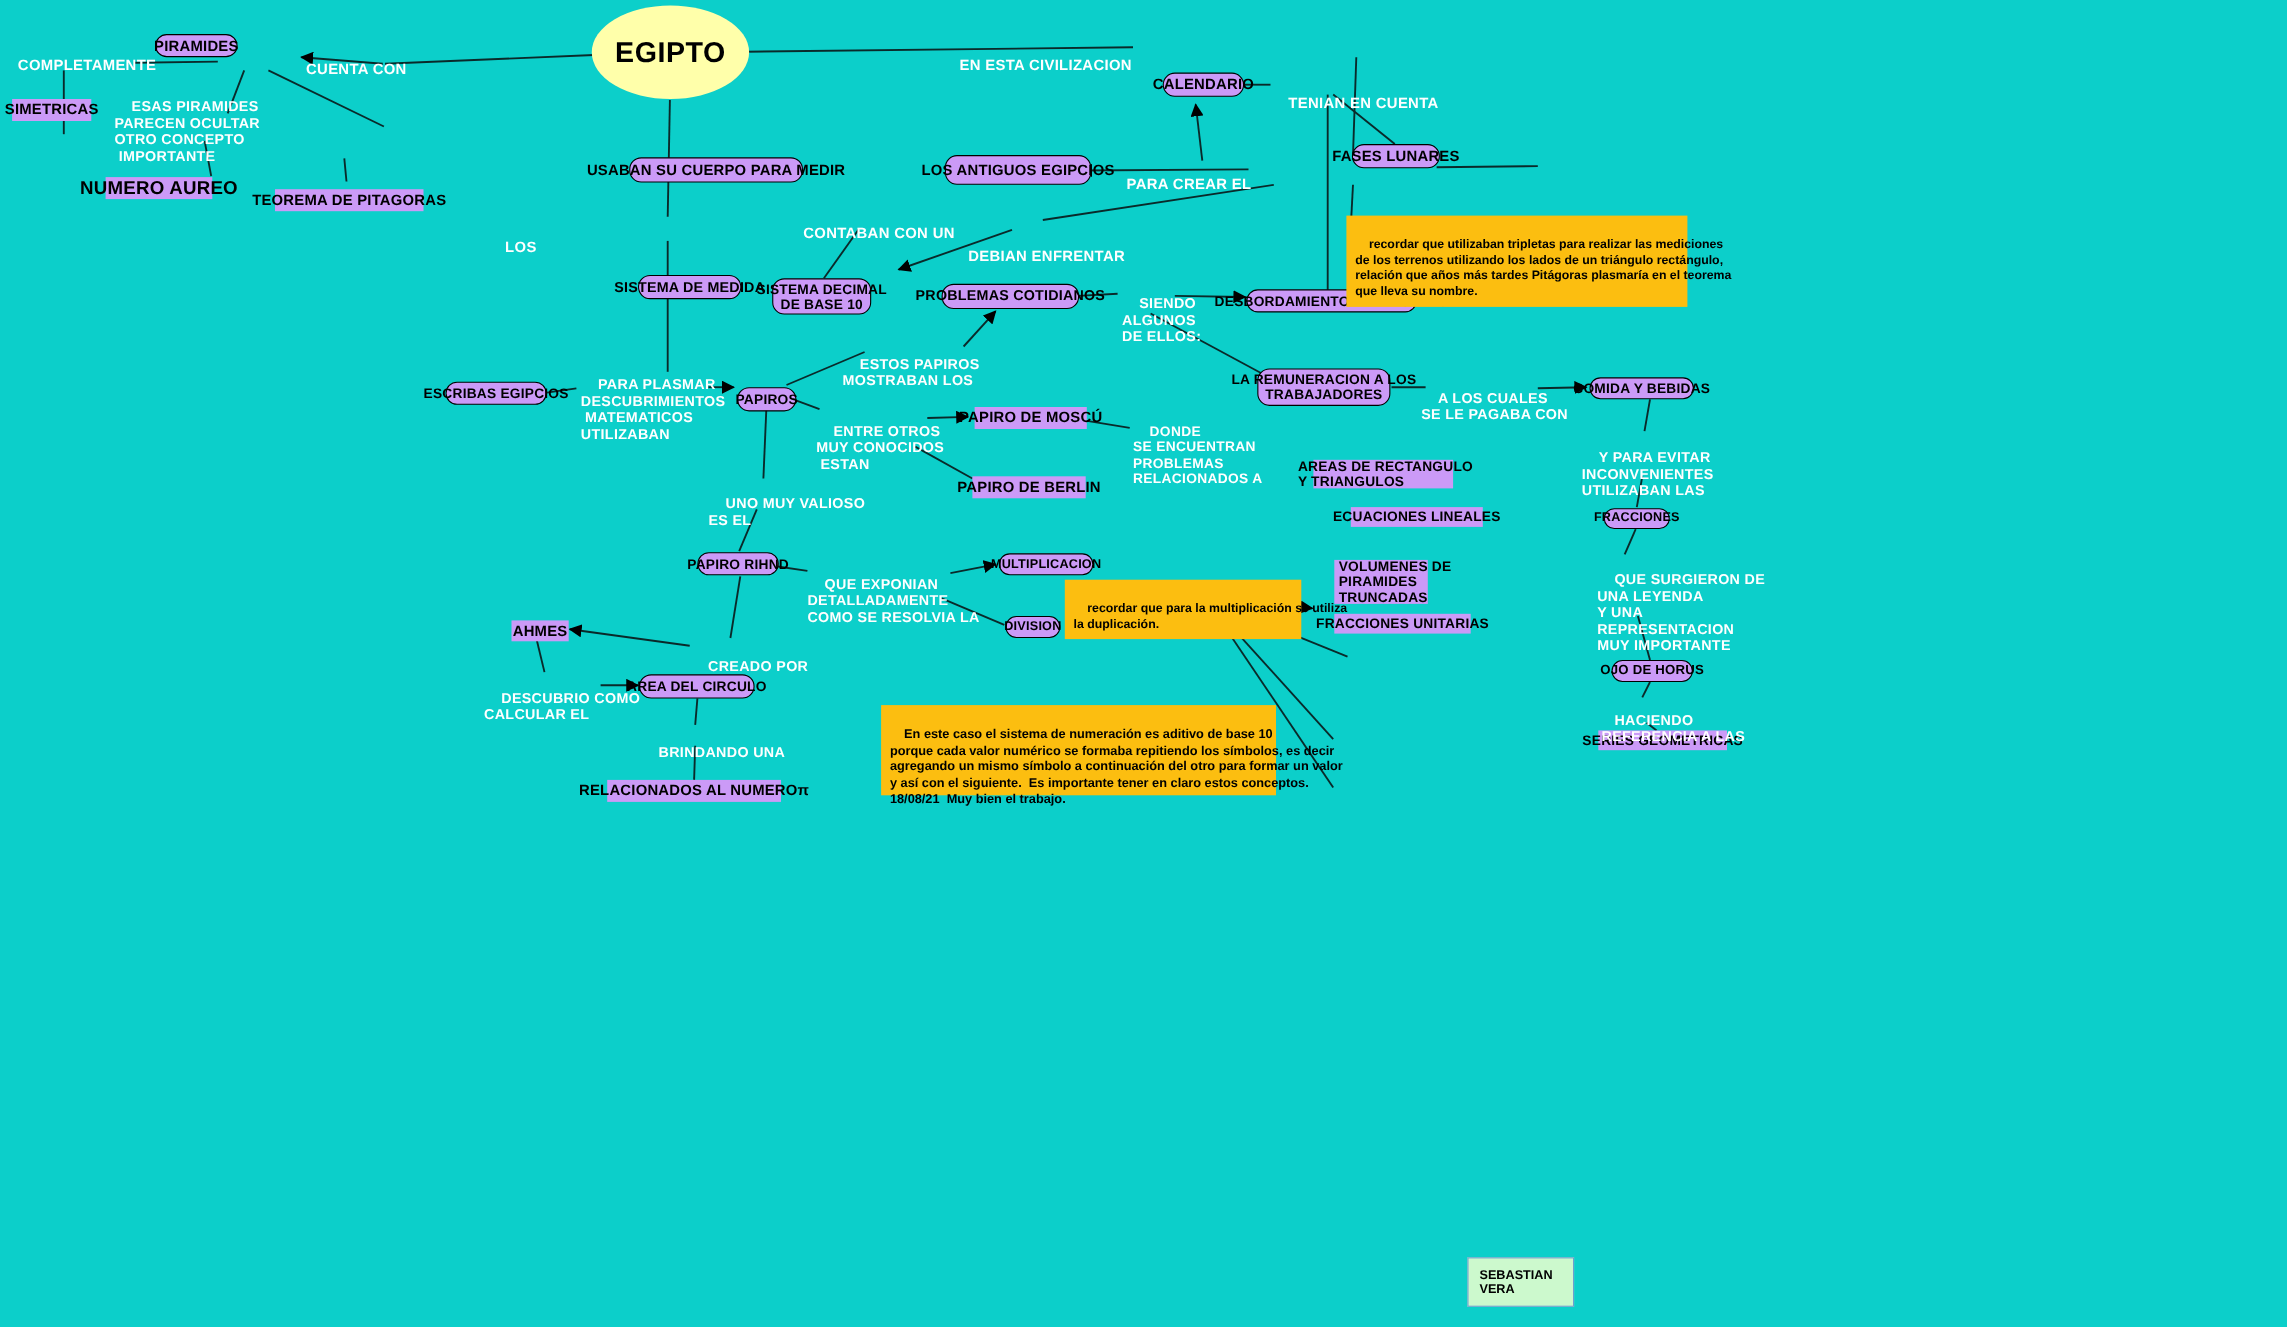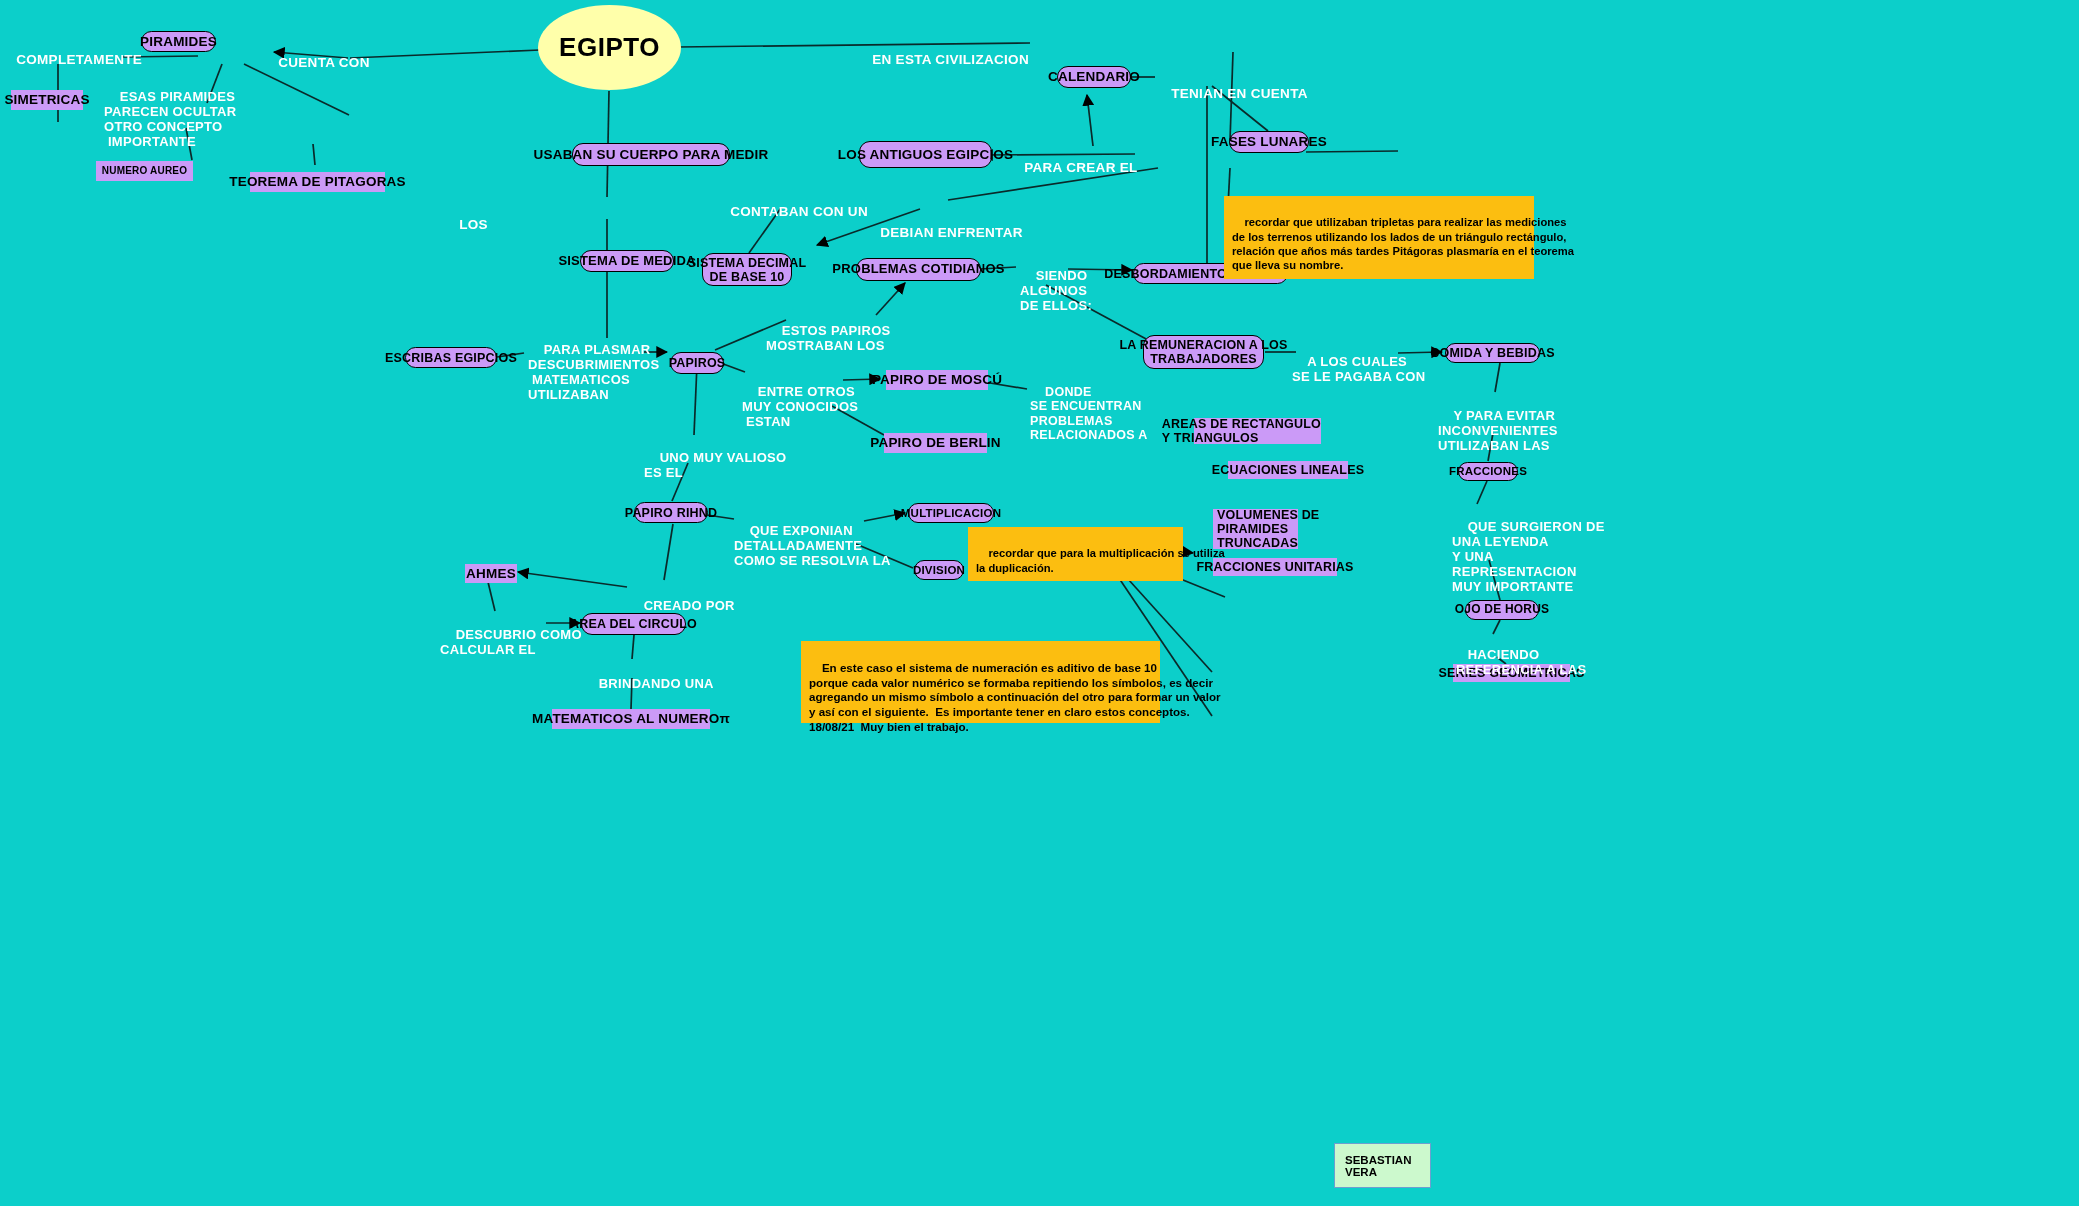--- a/index.html
+++ b/index.html
@@ -222,21 +222,21 @@
   <div class="root-ellipse" style="left: 538px; top: 5px; width: 143px; height: 85px; font-size: 26px; background: rgb(255, 255, 170);">
     <span>EGIPTO</span>
   </div>
 
   <div class="node rounded" style="left: 141px; top: 31px; width: 75px; height: 21px; font-size: 13.5px; background: rgb(203, 154, 247);">
     <span>PIRAMIDES</span></div>
 
   <div class="node flat" style="left: 11px; top: 90px; width: 72px; height: 20px; font-size: 13.5px; background: rgb(203, 154, 247);">
     <span>SIMETRICAS</span></div>
 
-  <div class="node flat" style="left: 96px; top: 161px; width: 97px; height: 20px; font-size: 10px; background: rgb(203, 154, 247);">
+  <div class="node flat" style="left: 96px; top: 161px; width: 97px; height: 20px; font-size: 17px; background: rgb(203, 154, 247);">
     <span>NUMERO AUREO</span></div>
 
   <div class="node flat" style="left: 250px; top: 172px; width: 135px; height: 20px; font-size: 13.5px; background: rgb(203, 154, 247);">
     <span>TEOREMA DE PITAGORAS</span></div>
 
   <div class="node rounded" style="left: 572px; top: 143px; width: 158px; height: 23px; font-size: 13.5px; background: rgb(203, 154, 247);">
     <span>USABAN SU CUERPO PARA MEDIR</span></div>
 
   <div class="node rounded" style="left: 859px; top: 141px; width: 133px; height: 27px; font-size: 13.5px; background: rgb(203, 154, 247);">
     <span>LOS ANTIGUOS EGIPCIOS</span></div>
@@ -272,21 +272,21 @@
 
   <div class="node rounded" style="left: 670px; top: 352px; width: 54px; height: 22px; font-size: 12.5px; background: rgb(203, 154, 247);">
     <span>PAPIROS</span></div>
 
   <div class="node flat" style="left: 886px; top: 370px; width: 102px; height: 20px; font-size: 13.5px; background: rgb(203, 154, 247);">
     <span>PAPIRO DE MOSCÚ</span></div>
 
   <div class="node flat" style="left: 884px; top: 433px; width: 103px; height: 20px; font-size: 13.5px; background: rgb(203, 154, 247);">
     <span>PAPIRO DE BERLIN</span></div>
 
-  <div class="node flat" style="left: 1194px; top: 418px; width: 127px; height: 26px; font-size: 12.5px; text-align: left; justify-content: flex-end; padding-left: 4px; background: rgb(203, 154, 247);">
+  <div class="node flat" style="left: 1194px; top: 418px; width: 127px; height: 26px; font-size: 12.5px; text-align: left; justify-content: center; padding-left: 4px; background: rgb(203, 154, 247);">
     <span>AREAS DE RECTANGULO
 Y TRIANGULOS</span></div>
 
   <div class="node flat" style="left: 1228px; top: 461px; width: 120px; height: 18px; font-size: 12.5px; background: rgb(203, 154, 247);">
     <span>ECUACIONES LINEALES</span></div>
 
   <div class="node flat" style="left: 1213px; top: 509px; width: 85px; height: 40px; font-size: 12.5px; text-align: left; justify-content: flex-start; padding-left: 4px; background: rgb(203, 154, 247);">
     <span>VOLUMENES DE
 PIRAMIDES
 TRUNCADAS</span></div>
@@ -312,21 +312,21 @@
   <div class="node rounded" style="left: 914px; top: 560px; width: 50px; height: 20px; font-size: 11.5px; background: rgb(203, 154, 247);">
     <span>DIVISION</span></div>
 
   <div class="node flat" style="left: 465px; top: 564px; width: 52px; height: 19px; font-size: 13.5px; background: rgb(203, 154, 247);">
     <span>AHMES</span></div>
 
   <div class="node rounded" style="left: 581px; top: 613px; width: 105px; height: 22px; font-size: 12.5px; background: rgb(203, 154, 247);">
     <span>AREA DEL CIRCULO</span></div>
 
   <div class="node flat" style="left: 552px; top: 709px; width: 158px; height: 20px; font-size: 13.5px; background: rgb(203, 154, 247);">
-    <span>MATEMATICOS AL NUMEROπ</span></div>
+    <span>RELACIONADOS AL NUMEROπ</span></div>
 
   <div class="link-label" style="left: 0px; top: 36px; font-size: 13.5px; color: rgb(255, 255, 255);">
     <span>COMPLETAMENTE</span></div>
 
   <div class="link-label" style="left: 262px; top: 39px; font-size: 13.5px; color: rgb(255, 255, 255);">
     <span>CUENTA CON</span></div>
 
   <div class="link-label" style="left: 104px; top: 74px; font-size: 13px; color: rgb(255, 255, 255);">
     <span>ESAS PIRAMIDES
 PARECEN OCULTAR

